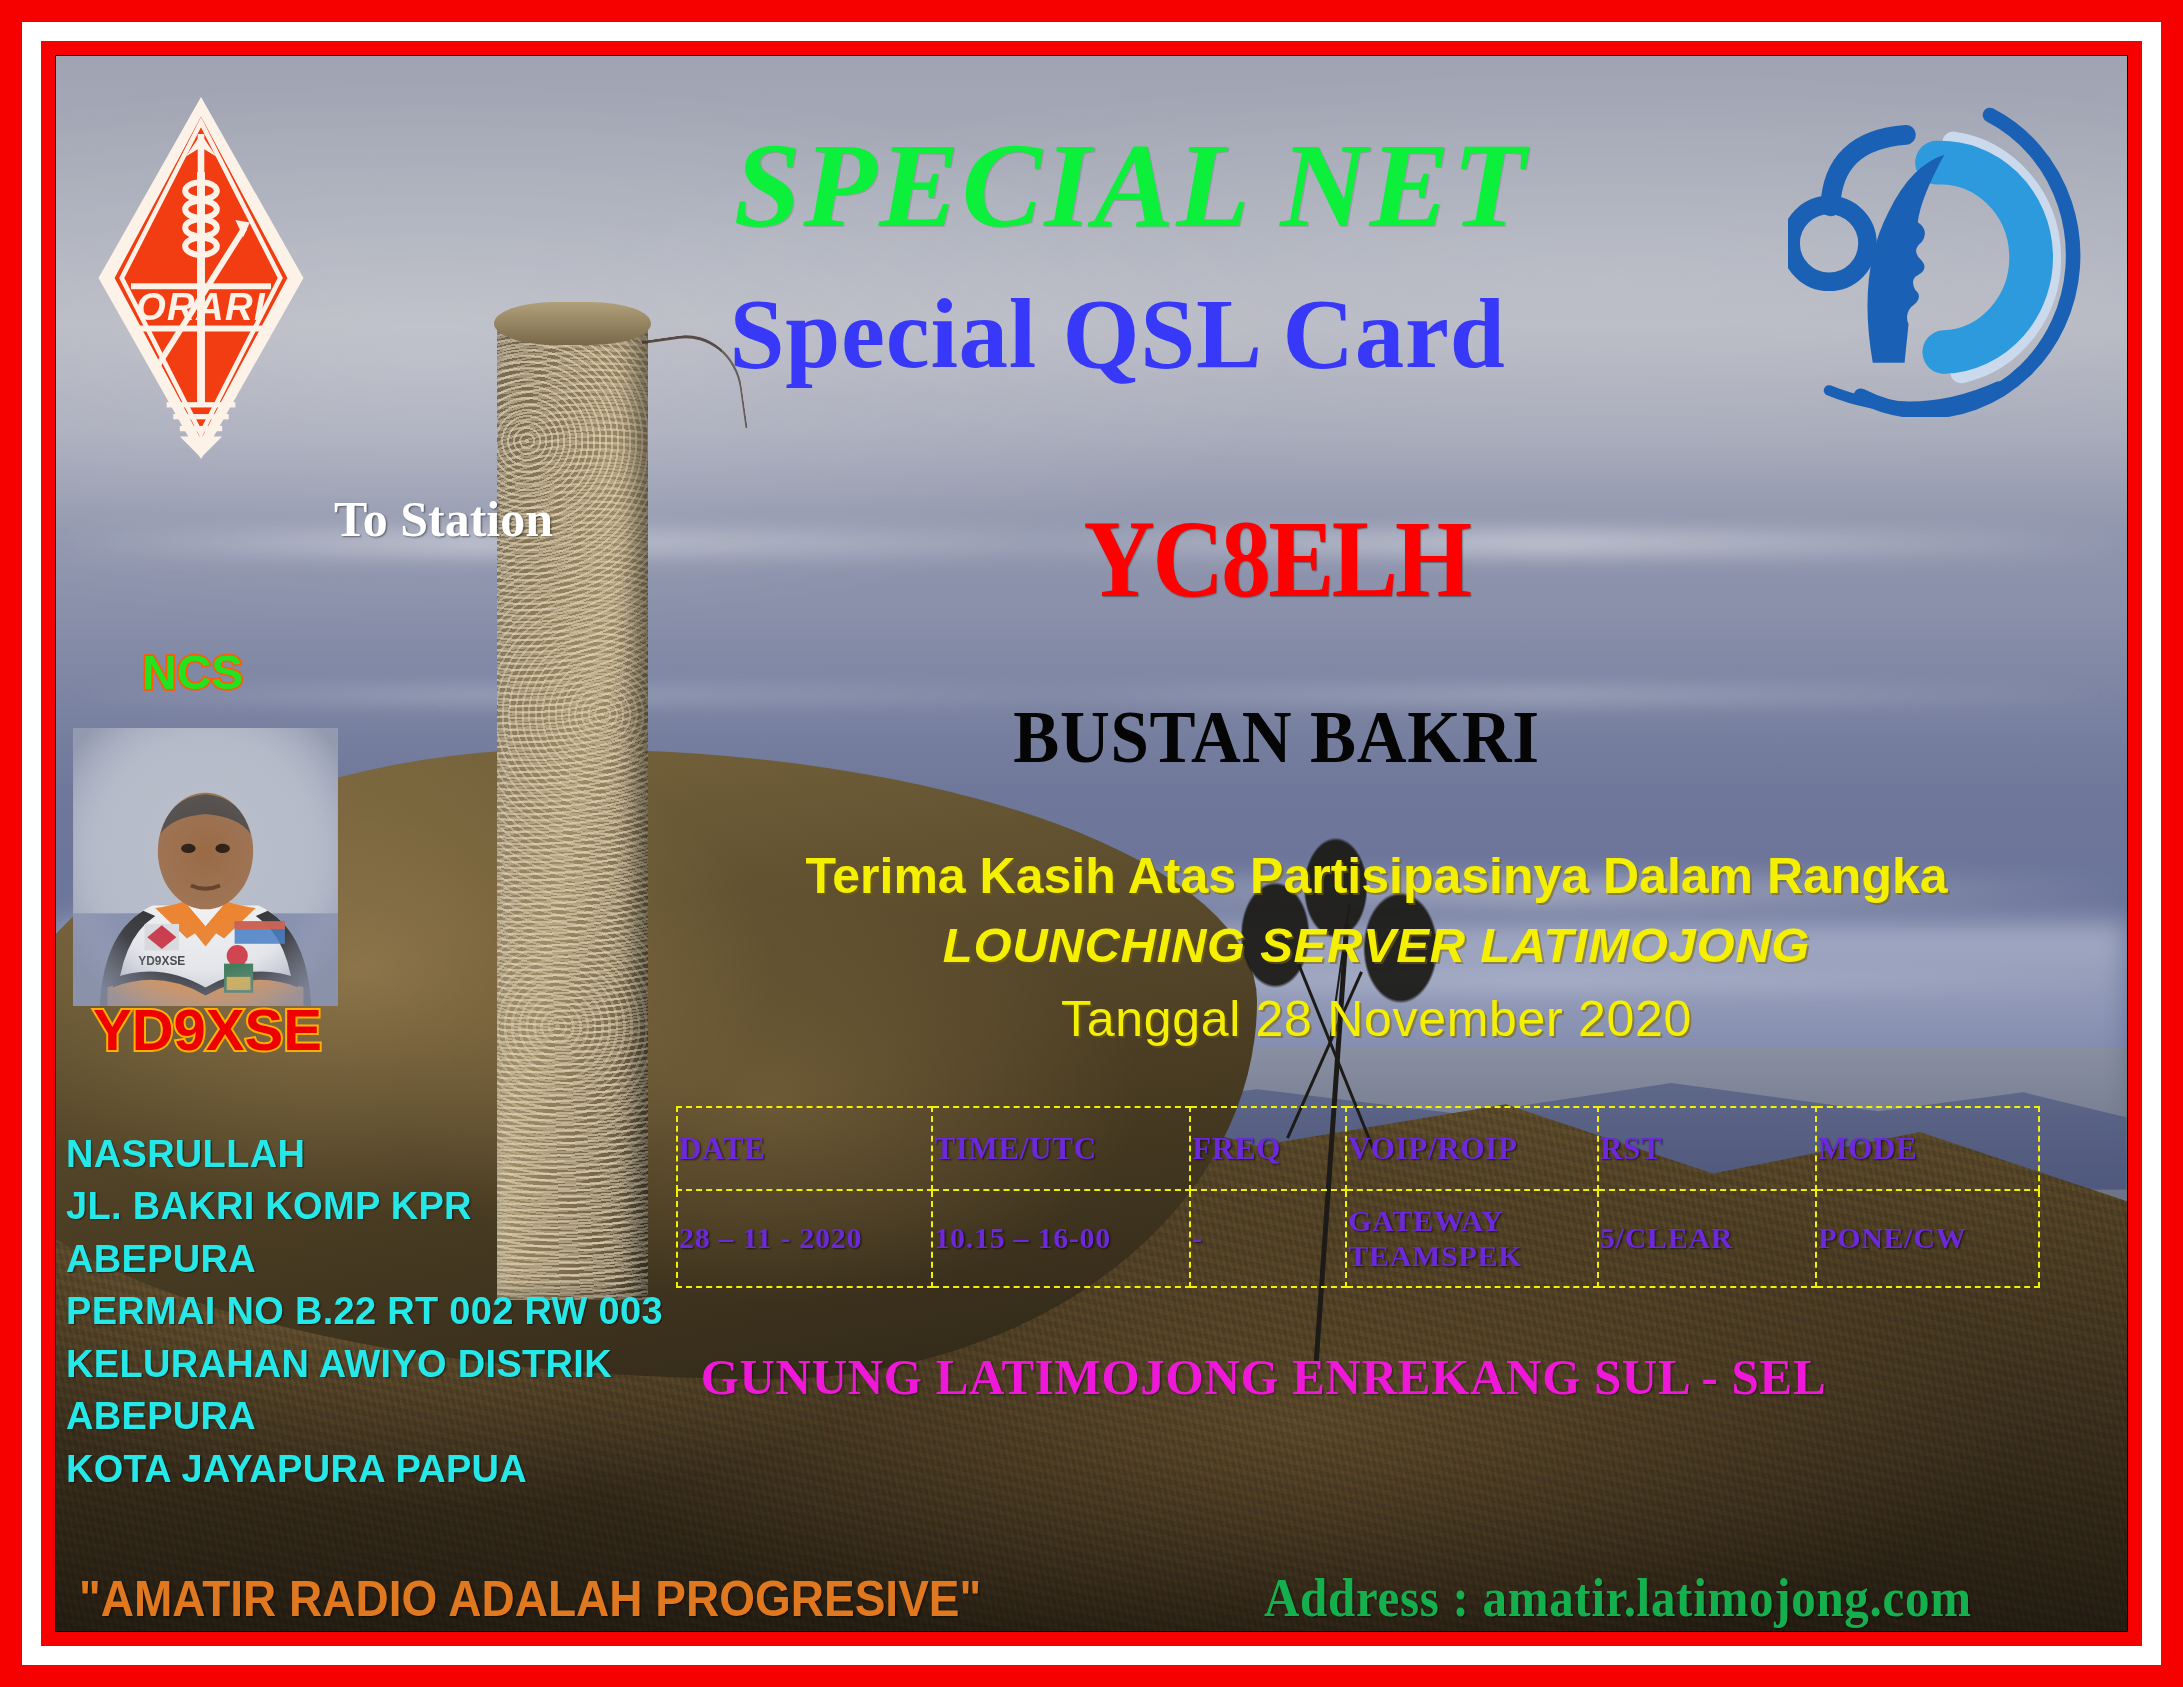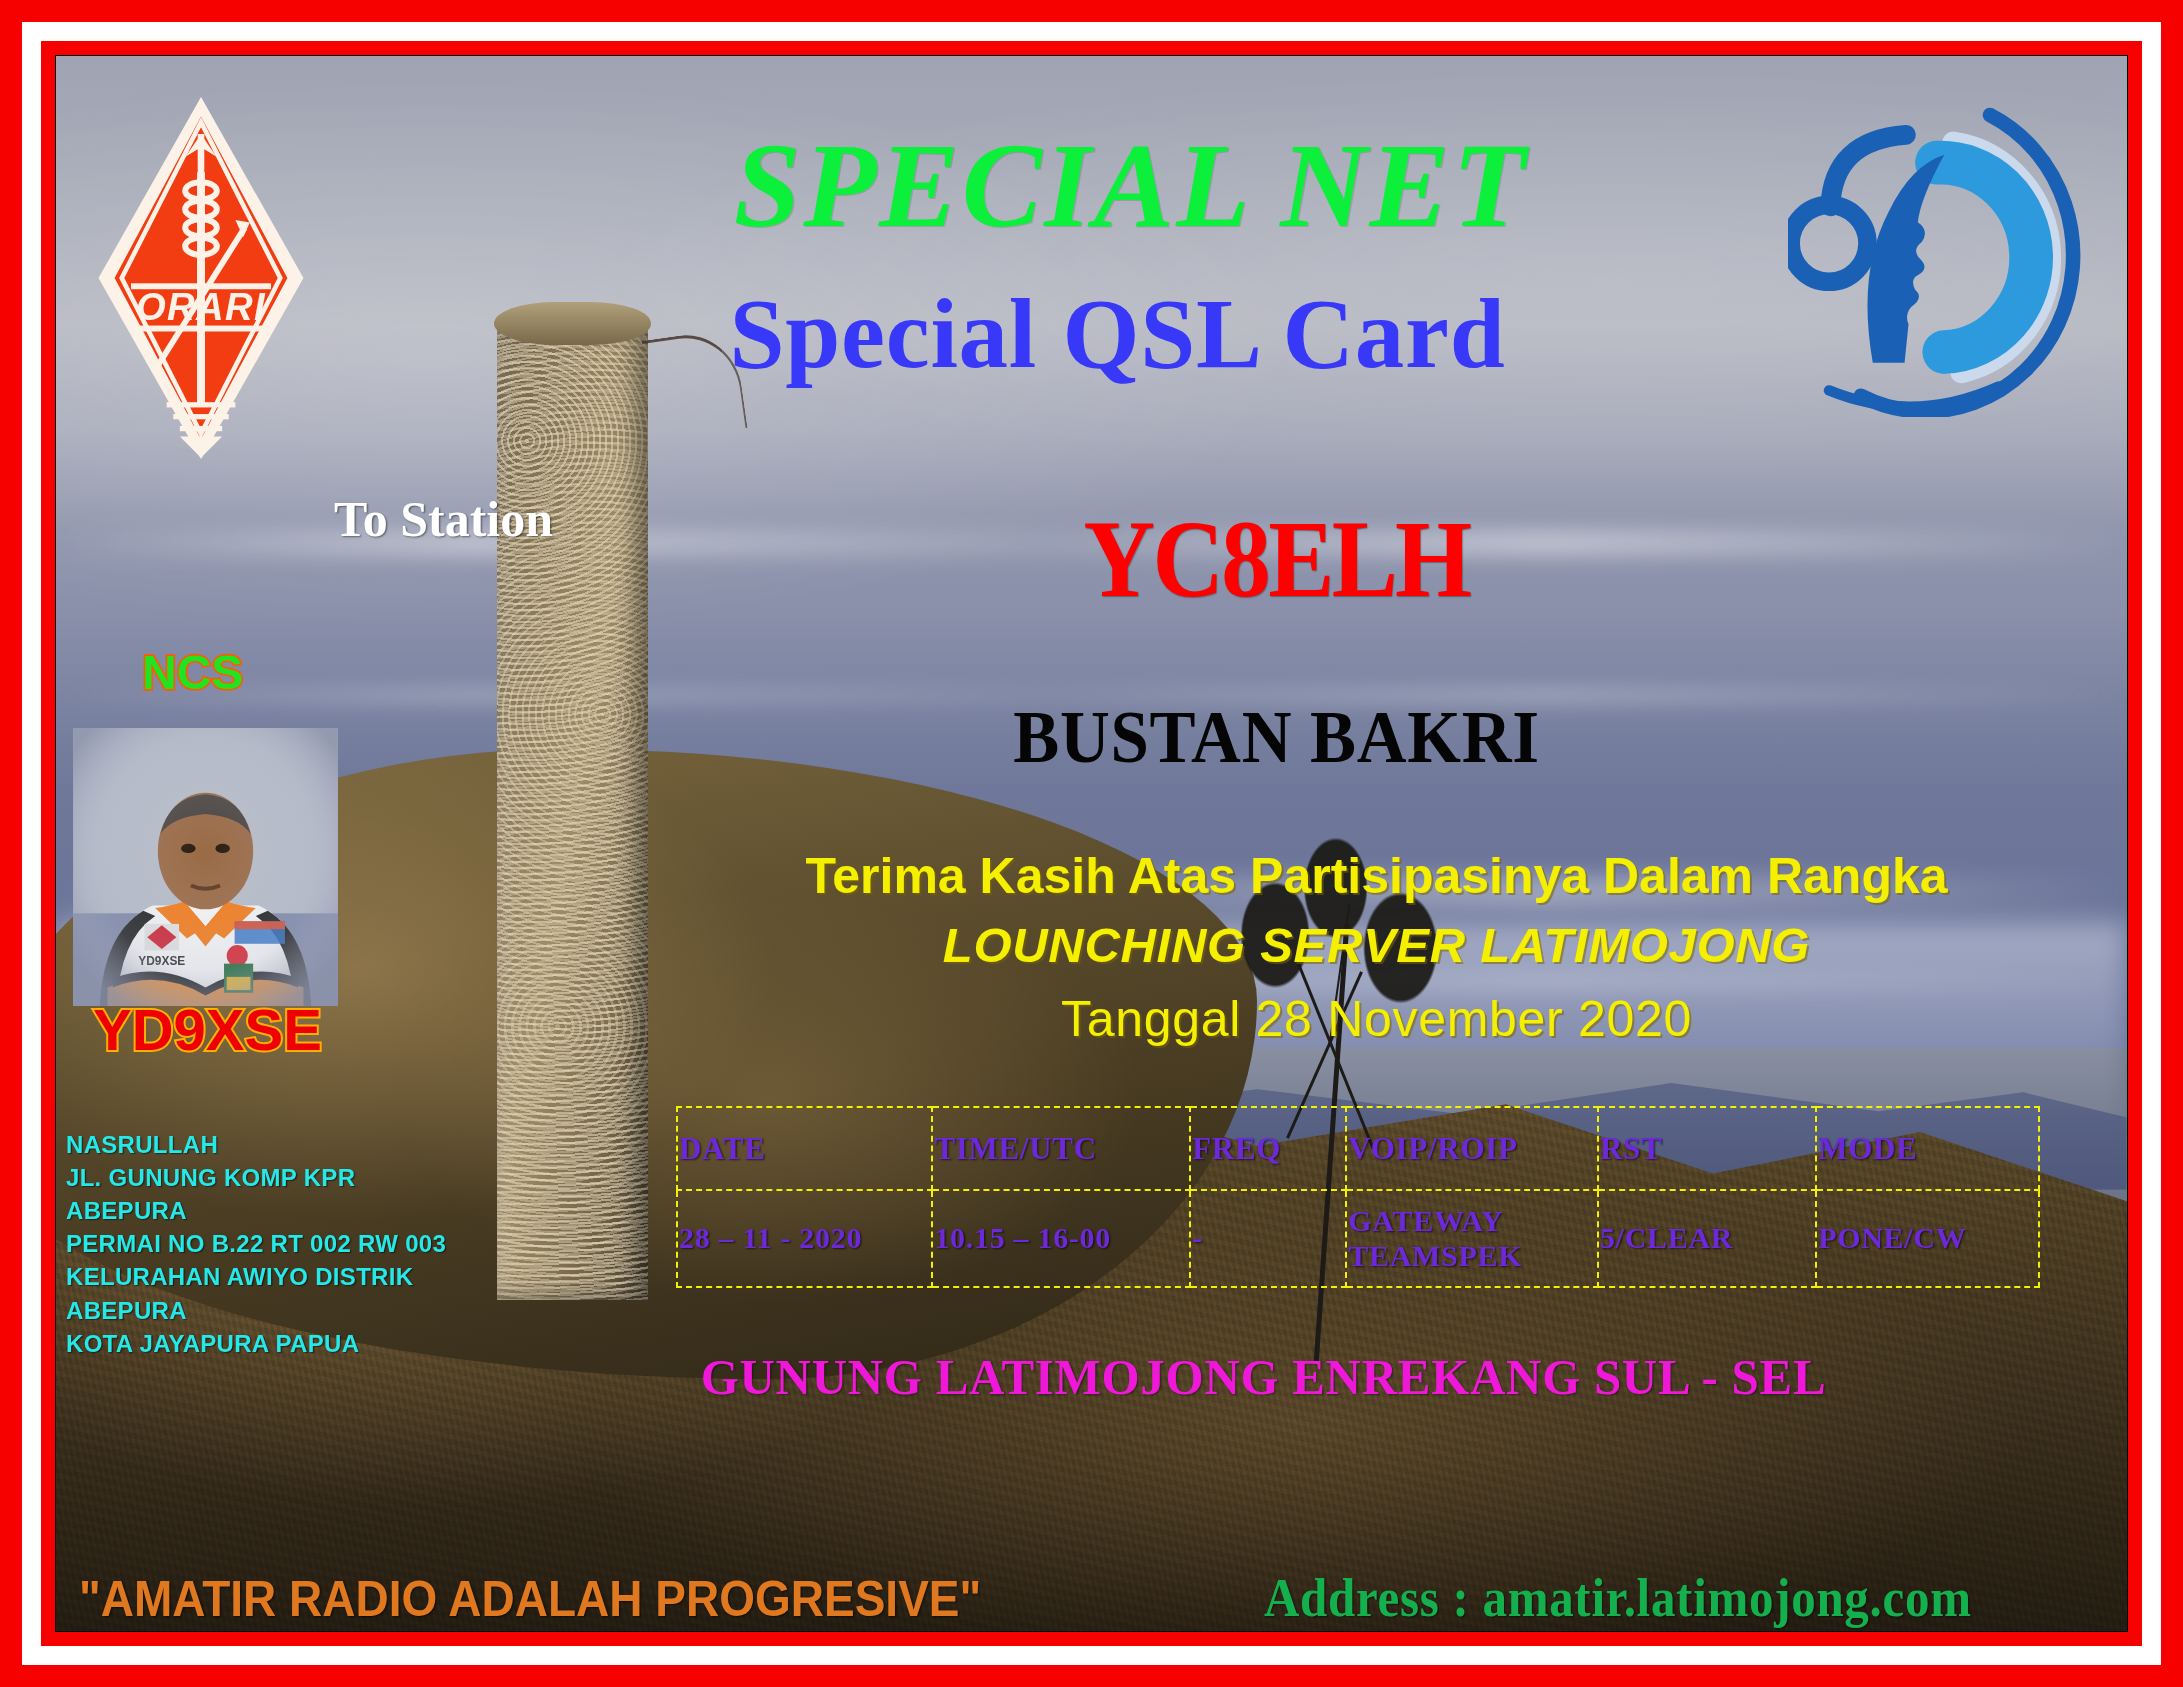--- a/index.html
+++ b/index.html
@@ -198,21 +198,21 @@
   }
   .ydcall{
     position:absolute;left:93px;top:996px;
     font-family:"Liberation Sans",sans-serif;font-weight:bold;
     font-size:58px;color:#ef0000;
     -webkit-text-stroke:4px #ffb000;paint-order:stroke fill;
   }
   .addr{
     position:absolute;left:66px;top:1128px;
     font-family:"Liberation Sans",sans-serif;font-weight:bold;
-    font-size:24px;line-height:1.38;color:#25e8e8;
+    font-size:38px;line-height:1.38;color:#25e8e8;
     text-shadow:1.3px 1.3px 1.3px rgba(0,0,0,.5);
     letter-spacing:0.3px;
   }
   
   .qtable{
     position:absolute;left:676px;top:1106px;width:1364px;
     border-collapse:collapse;
     border:2.6px dashed #f2f200;
   }
   .qtable th,.qtable td{
@@ -395,21 +395,21 @@
         <rect x="228" y="356" width="44" height="44" fill="#1f6b3a"></rect>
         <rect x="232" y="376" width="36" height="20" fill="#e8b226"></rect>
         <rect width="400" height="420" fill="url(#vig)"></rect>
       </svg>
     </div>
 
     <div class="ydcall">YD9XSE</div>
 
     <div class="addr">
       <div>NASRULLAH</div>
-      <div>JL. GUNUNG KOMP KPR</div>
+      <div>JL. BAKRI KOMP KPR</div>
       <div>ABEPURA</div>
       <div>PERMAI NO B.22 RT 002 RW 003</div>
       <div>KELURAHAN AWIYO DISTRIK</div>
       <div>ABEPURA</div>
       <div>KOTA JAYAPURA PAPUA</div>
     </div>
 
     <table class="qtable">
       <thead>
         <tr>

